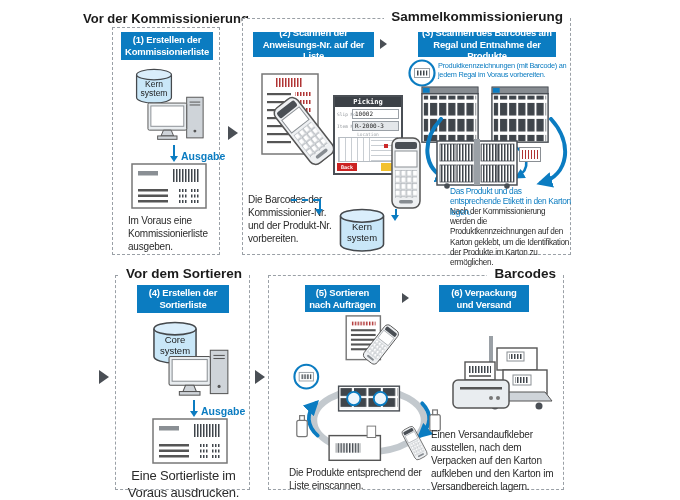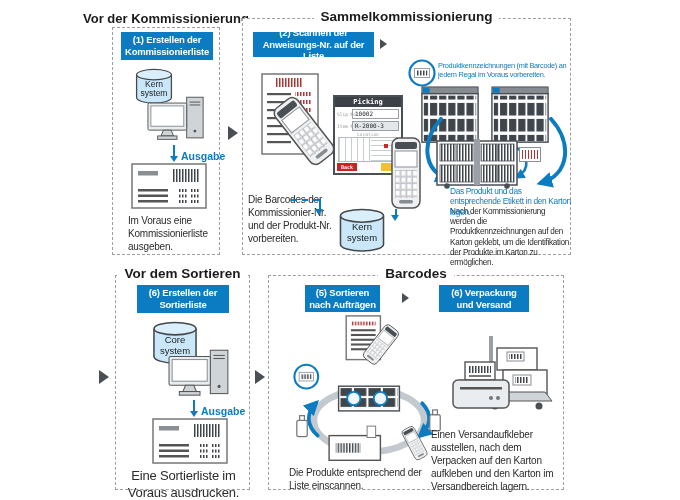--- a/index.html
+++ b/index.html
@@ -1,21 +1,21 @@
 <!DOCTYPE html>
 <html style="--accent: #0b7cc1; --db-fill: #c9e7f8; --bar-red: #b03434; --ink: #2b2b2b;"><head>
 <meta charset="utf-8">
 <style>
   :root{ --accent:#0b7cc1; --db-fill:#c9e7f8; --bar-red:#b03434; --ink:#2b2b2b; }
   *{margin:0;padding:0;box-sizing:border-box}
   body{background:#fff;font-family:"Liberation Sans","DejaVu Sans",sans-serif;color:var(--ink)}
   .canvas{position:relative;width:680px;height:500px;background:#fff;overflow:hidden}
   .abs{position:absolute}
   .panel{position:absolute;border:1.5px dashed #9aa0a6;background:#fff}
-  .ptitle{position:absolute;left:0;right:0;top:-9px;text-align:center;font-size:13.5px;font-weight:bold;color:#1b1b1b;line-height:1;white-space:nowrap}
+  .ptitle{position:absolute;left:0;right:0;top:-9px;text-align:right;font-size:13.5px;font-weight:bold;color:#1b1b1b;line-height:1;white-space:nowrap}
   .ptitle span{background:#fff;padding:0 7px}
   .ptitle-above{position:absolute;left:-30px;right:-30px;bottom:100%;margin-bottom:2px;text-align:center;font-size:13px;font-weight:bold;color:#1b1b1b;line-height:1.08}
   .bluehead{position:absolute;background:var(--accent);color:#fff;font-weight:bold;font-size:9.5px;line-height:1.22;text-align:center;display:flex;align-items:center;justify-content:center;padding:2px 3px;letter-spacing:-0.2px}
   .cap{position:absolute;font-size:10px;color:var(--ink);line-height:1.3;letter-spacing:-0.2px}
   .cap-sm{font-size:8.4px;line-height:1.24}
   .note-blue{color:var(--accent);font-weight:normal}
   .tri-r{position:absolute;width:0;height:0;border-top:7px solid transparent;border-bottom:7px solid transparent;border-left:10px solid #4a4f55}
   .tri-s{position:absolute;width:0;height:0;border-top:5px solid transparent;border-bottom:5px solid transparent;border-left:7px solid #4a4f55}
   .outarrow{position:absolute;width:10px;display:flex;flex-direction:column;align-items:center}
   .dashv{height:11px;border-left:2px dashed var(--accent)}
@@ -180,20 +180,21 @@
         <use href="#docg"></use>
       </svg>
     <div class="cap" style="left:15px;top:186px;width:94px">Im Voraus eine Kommissionierliste ausgeben.</div>
   </div>
   <div class="tri-r" style="left:228px;top:126px"></div>
 
   <div class="panel" style="left:242px;top:18px;width:329px;height:237px">
     <div class="ptitle"><span>Sammelkommissionierung</span></div>
     <div class="bluehead" style="left:10px;top:13px;width:121px;height:25px">(2) Scannen der Anweisungs-Nr. auf der Liste</div>
     <div class="tri-s" style="left:137px;top:20px"></div>
+    <div class="bluehead" style="left:175px;top:13px;width:138px;height:25px">(3) Scannen des Barcodes am Regal und Entnahme der Produkte</div>
 
     <svg class="abs" style="left:165px;top:40px" width="28" height="28" viewBox="0 0 28 28">
         <use href="#circg"></use>
       </svg>
     <div class="cap cap-sm note-blue" style="left:195px;top:42px;width:130px;font-size:7.4px;letter-spacing:-0.3px">Produktkennzeichnungen (mit Barcode) an jedem Regal im Voraus vorbereiten.</div>
 
     <svg class="abs" style="left:18px;top:54px" width="58" height="82" viewBox="0 0 58 82">
         <use href="#listg"></use>
       </svg>
     <svg class="abs" style="left:44px;top:76px;transform:rotate(-38deg)" width="34" height="72" viewBox="0 0 34 72">
@@ -258,21 +259,21 @@
       <div class="cyl-lbl">Kern system</div>
     </div>
 
     <div class="cap cap-sm" style="left:207px;top:188px;width:122px;font-size:8.2px;letter-spacing:-0.3px">Nach der Kommissionierung werden die Produktkennzeichnungen auf den Karton geklebt, um die Identifikation der Produkte im Karton zu ermöglichen.</div>
     <div class="cap cap-sm note-blue" style="left:207px;top:167px;width:121px;letter-spacing:-0.35px">Das Produkt und das entsprechende Etikett in den Karton legen.</div>
   </div>
 
   <div class="tri-r" style="left:99px;top:370px"></div>
   <div class="panel" style="left:115px;top:275px;width:135px;height:215px">
     <div class="ptitle"><span>Vor dem Sortieren</span></div>
-    <div class="bluehead" style="left:21px;top:9px;width:92px;height:28px">(6) Erstellen der Sortierliste</div>
+    <div class="bluehead" style="left:21px;top:9px;width:92px;height:28px">(4) Erstellen der Sortierliste</div>
     <div class="cyl" style="left:36px;top:45px;width:46px">
       <svg width="46" height="44" viewBox="0 0 48 46">
           <use href="#cylg"></use>
         </svg>
       <div class="cyl-lbl">Core system</div>
     </div>
     <svg class="abs" style="left:52px;top:73px" width="64" height="50" viewBox="0 0 62 48">
         <use href="#compg"></use>
       </svg>
     <div class="outarrow" style="left:73px;top:124px">

